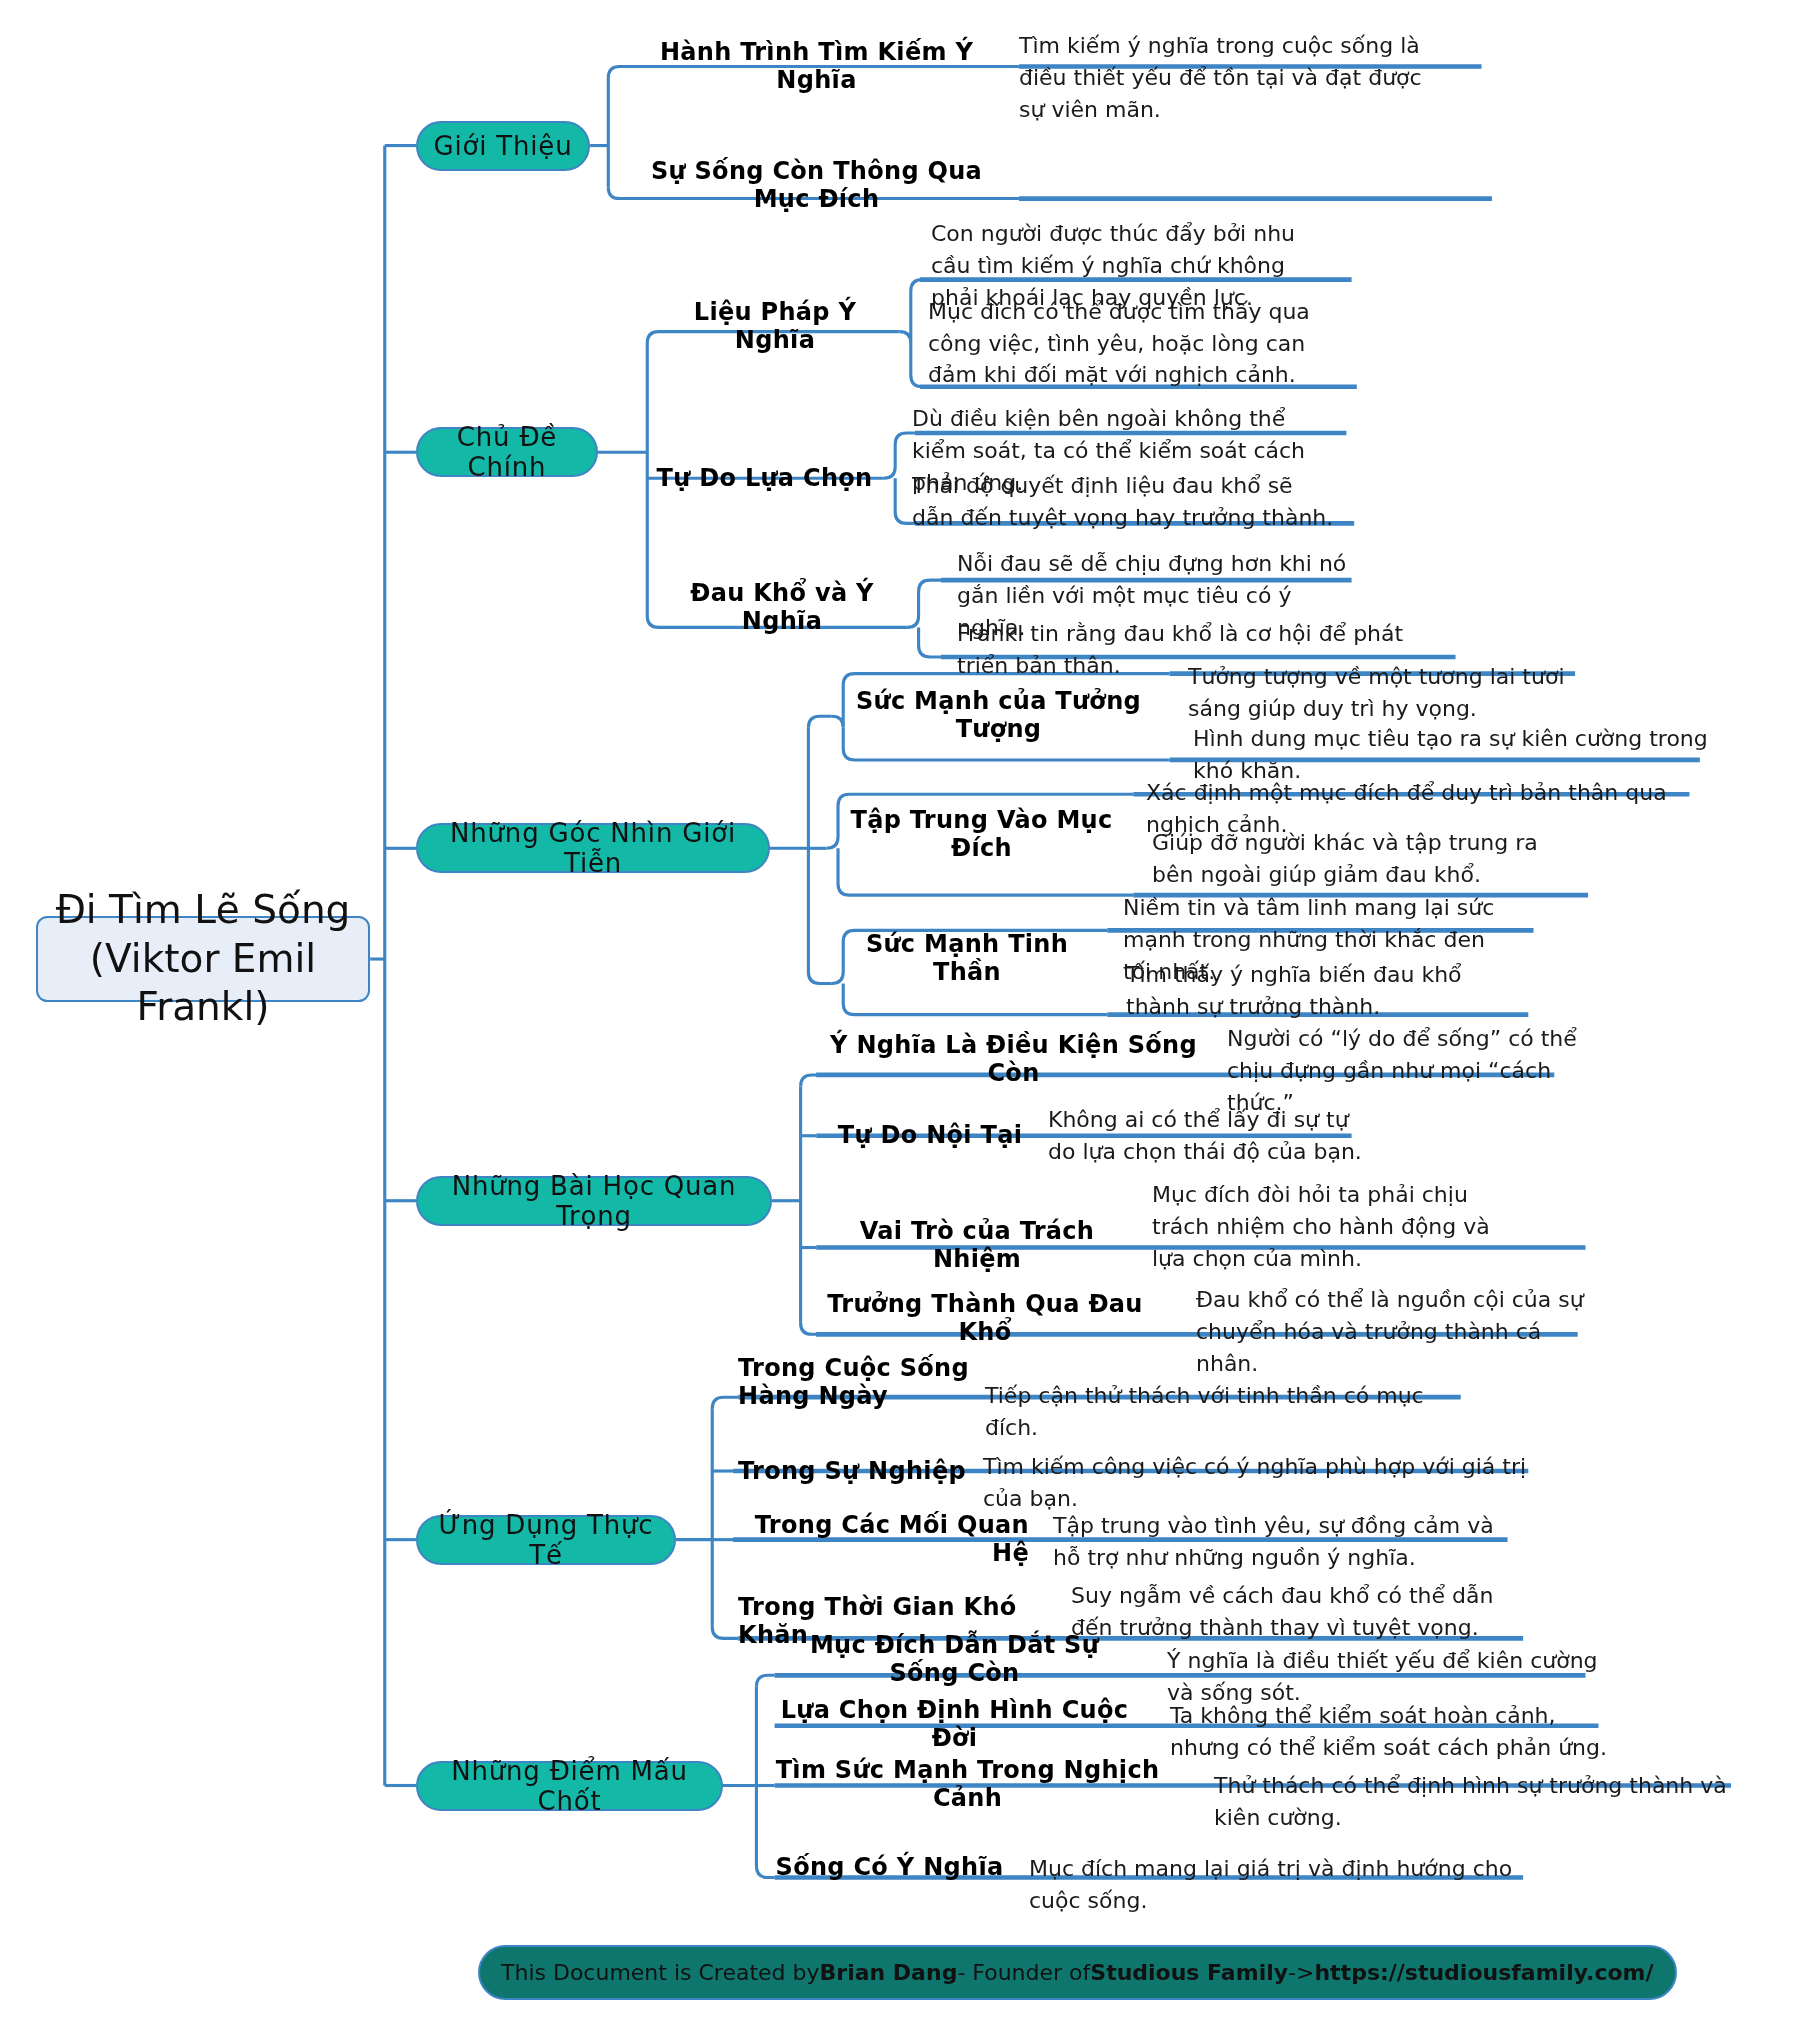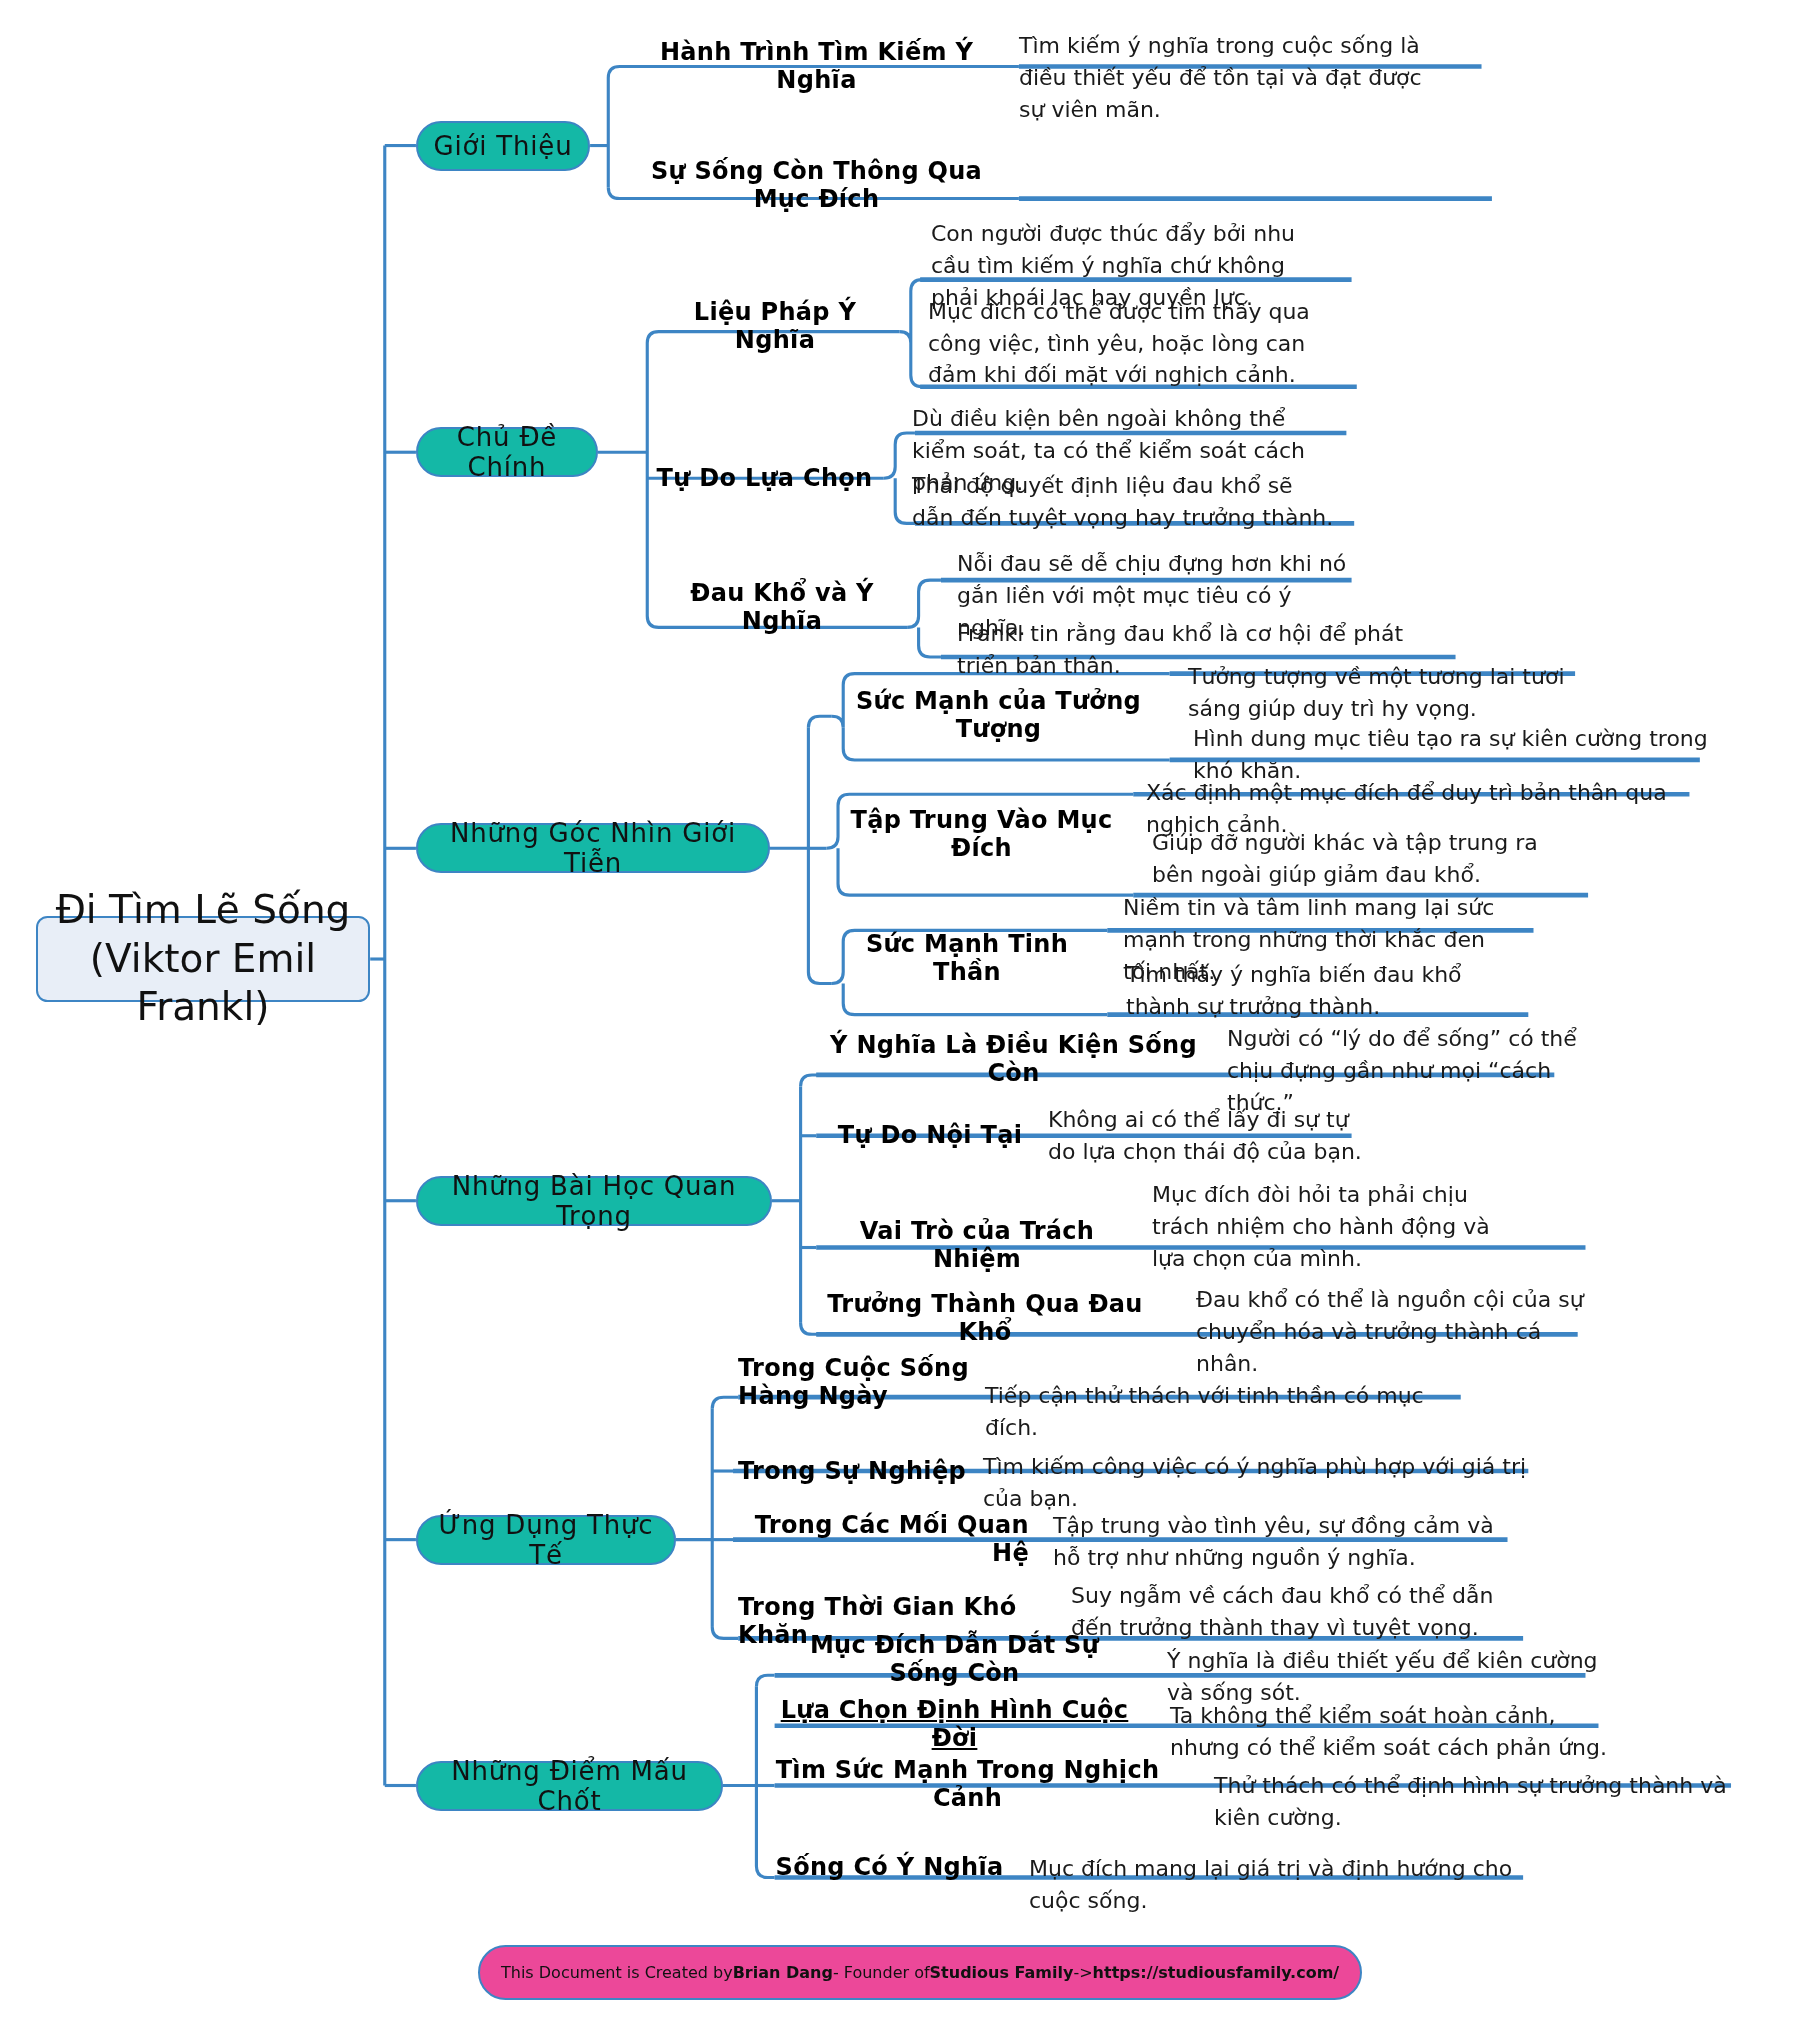--- a/index.html
+++ b/index.html
@@ -20,22 +20,22 @@
     font-size:26px;color:#111;padding:3.1px 15.6px;letter-spacing:0.8px;
   }
   .sub{
     font-weight:bold;font-size:24px;color:#000;text-align:center;
     line-height:1.15;white-space:pre-line;letter-spacing:0.3px;
   }
   .leaf{
     font-size:22px;color:#1a1a1a;line-height:1.45;text-align:left;
   }
   .footer{
-    background:#ec4899;border:2.6px solid #3d85c4;border-radius:519px;
-    font-size:16px;color:#111;padding:7.3px 21px;white-space:nowrap;
+    background:#0f766e;border:2.6px solid #3d85c4;border-radius:519px;
+    font-size:22px;color:#111;padding:7.3px 21px;white-space:nowrap;
   }
   .footer b{font-weight:bold;}
 </style>
 </head>
 <body>
 
 <div id="stage">
 
   <svg class="wires" viewBox="0 0 3449 3915">
 
@@ -209,21 +209,21 @@
   <div class="node sub" style="left:738px; top:1525px; width:291px; height:29px; justify-content:flex-start; text-align:right;">
     <span>Trong Các Mối Quan Hệ</span>
   </div>
   <div class="node sub" style="left:738px; top:1607px; width:312px; height:29px; justify-content:flex-start; text-align:left;">
     <span>Trong Thời Gian Khó Khăn</span>
   </div>
 
   <div class="node sub" style="left:775px; top:1645px; width:359px; height:29px;">
     <span>Mục Đích Dẫn Dắt Sự Sống Còn</span>
   </div>
-  <div class="node sub" style="left:775px; top:1710px; width:359px; height:29px;text-decoration:underline;">
+  <div class="node sub" style="left:775px; top:1710px; width:359px; height:29px;">
     <span>Lựa Chọn Định Hình Cuộc Đời</span>
   </div>
   <div class="node sub" style="left:775px; top:1770px; width:385px; height:29px;">
     <span>Tìm Sức Mạnh Trong Nghịch Cảnh</span>
   </div>
   <div class="node sub" style="left:775px; top:1853px; width:229px; height:29px;">
     <span>Sống Có Ý Nghĩa</span>
   </div>
 
   <div class="node leaf" style="left:1019px; top:30px; width:416px; height:35px; align-items:flex-start;">

